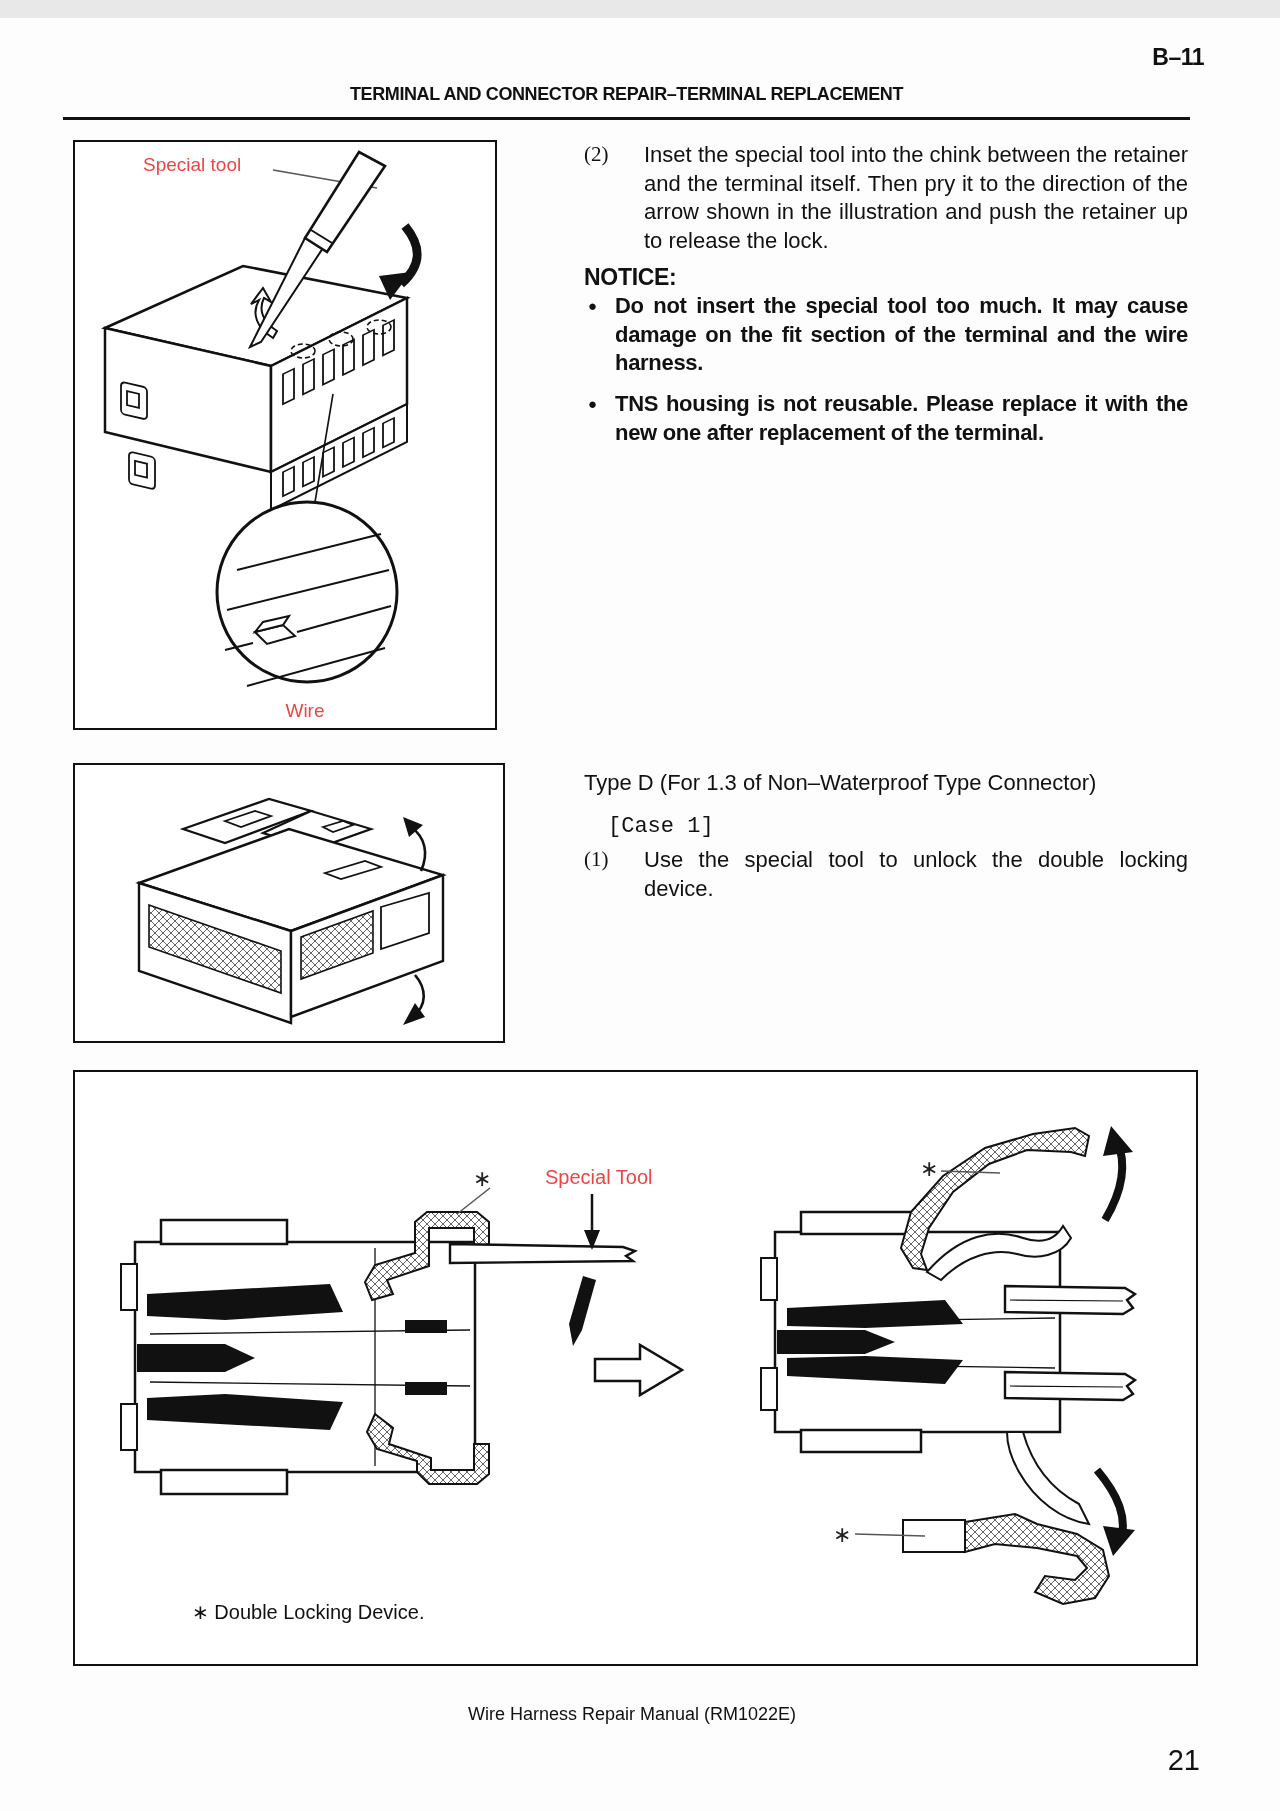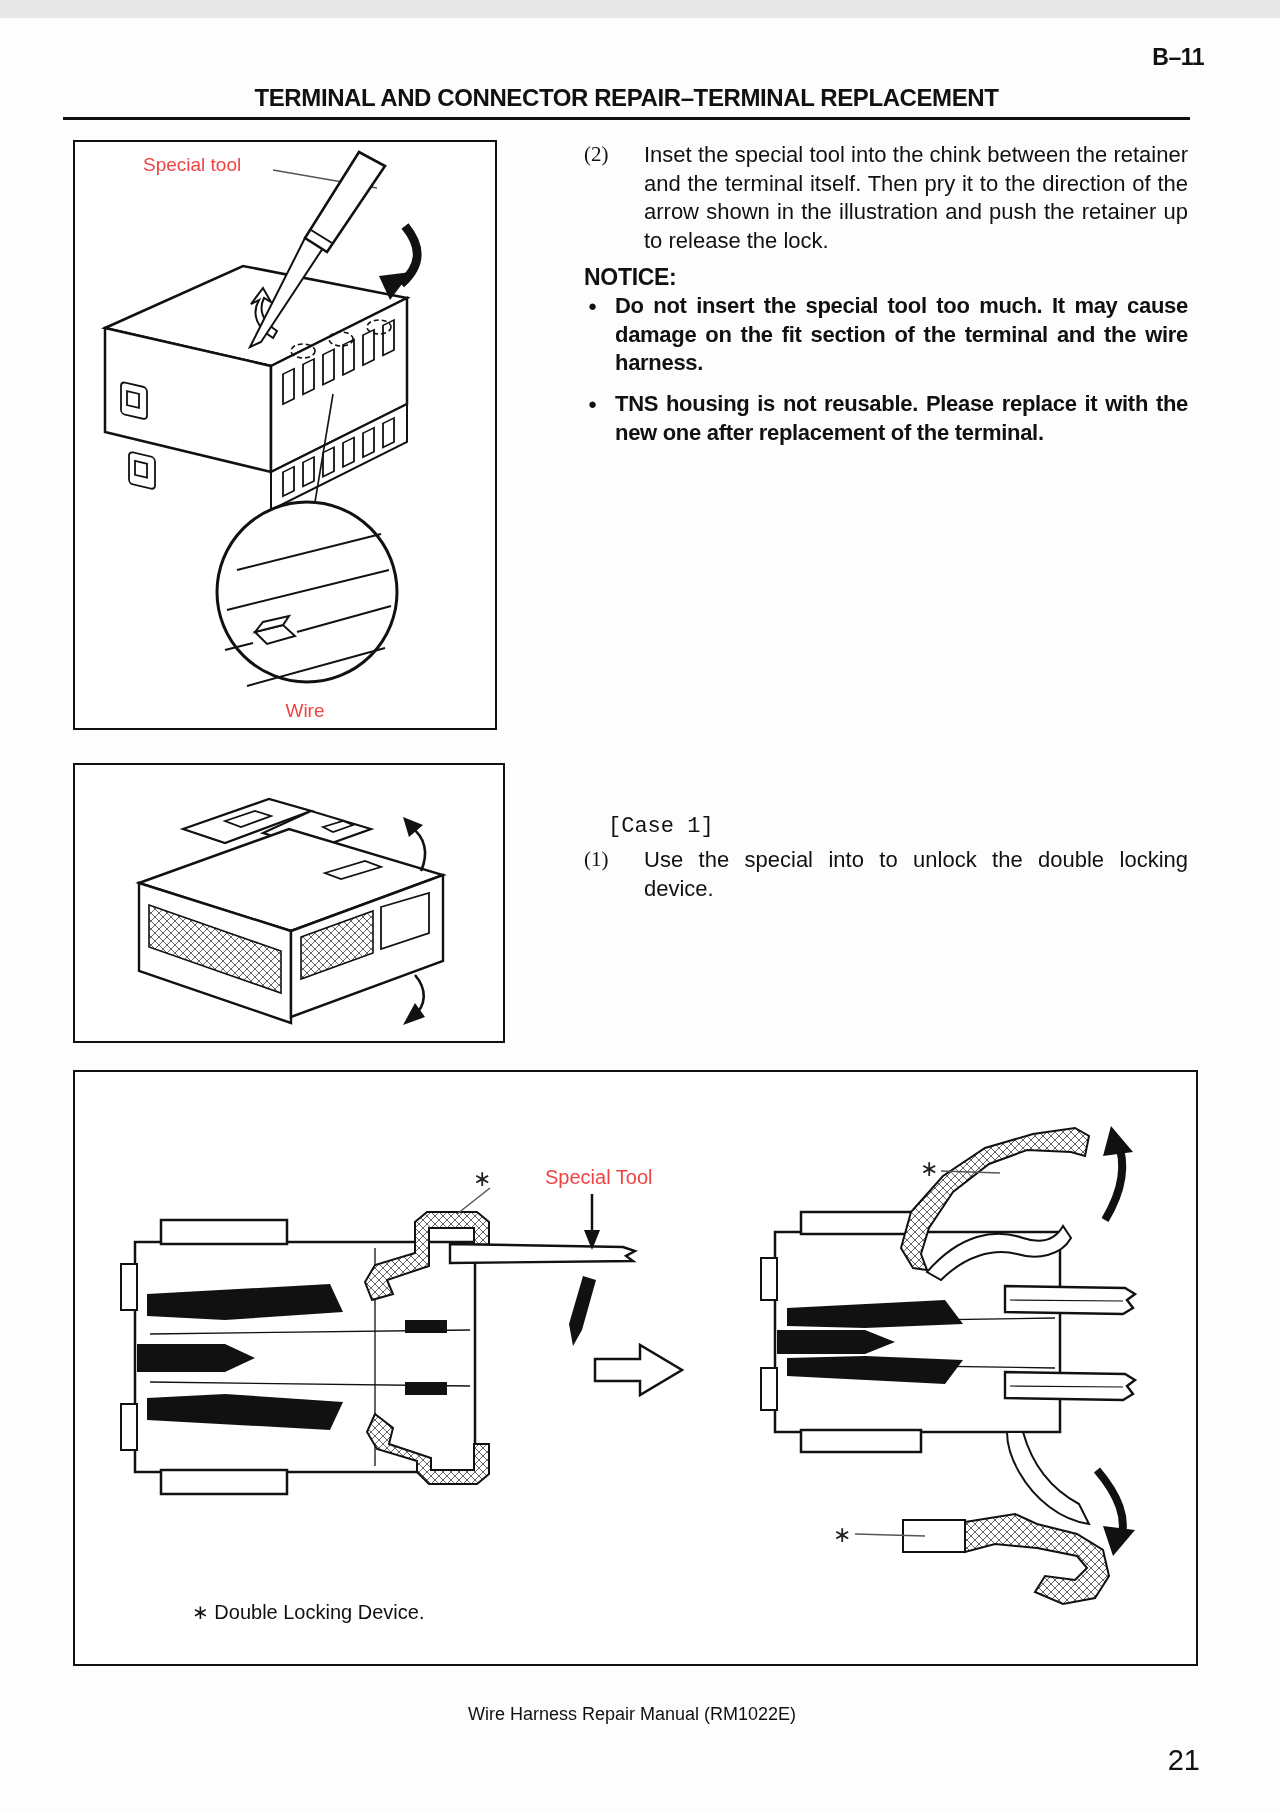--- a/index.html
+++ b/index.html
@@ -1,20 +1,20 @@
 <!DOCTYPE html>
 <html><head>
 <meta charset="utf-8">
 <style>
   html,body{margin:0;padding:0;background:#e8e8e8;}
   .page{position:relative;width:1280px;height:1811px;background:#fdfdfd;margin:18px auto;
         font-family:"Liberation Sans",sans-serif;color:#111;overflow:hidden;}
   .abs{position:absolute;}
   .hdr-ref{font-weight:bold;font-size:23px;letter-spacing:-0.5px;text-align:right;}
-  .hdr-title{font-weight:bold;font-size:24px;letter-spacing:-0.4px;text-align:center;}
+  .hdr-title{font-weight:bold;font-size:18px;letter-spacing:-0.4px;text-align:center;}
   .hdr-rule{background:#111;height:3px;}
   .figbox{position:absolute;border:2.5px solid #111;background:#fff;box-sizing:border-box;}
   .figbox svg{position:absolute;left:0;top:0;}
   .fig-label{font-size:19px;color:#ef4444;white-space:nowrap;}
   .body-col{position:absolute;left:584px;width:604px;}
   .step-label{position:absolute;left:0;top:1px;font-family:"Liberation Serif",serif;font-size:21px;}
   .step-text{margin-left:60px;font-size:22px;line-height:28.5px;text-align:justify;}
   .notice-h{font-weight:bold;font-size:23px;letter-spacing:-0.3px;}
   .bullet-row{position:absolute;left:584px;width:604px;}
   .bullet-dot{position:absolute;left:4px;top:5px;font-size:15px;}
@@ -155,24 +155,25 @@
         <path d="M 346,106 C 354,88 350,72 336,62" fill="none" stroke="#111" stroke-width="2.6"></path>
         <polygon points="328,52 348,60 334,72" fill="#111"></polygon>
       </g>
       <g>
         <path d="M 340,210 C 352,224 352,240 338,252" fill="none" stroke="#111" stroke-width="2.6"></path>
         <polygon points="328,260 350,252 340,238" fill="#111"></polygon>
       </g>
     </svg>
   </div>
 
+  <div class="abs typed-h" style="left:584px;top:752px;width:640px;">Type D (For 1.3 of Non–Waterproof Type Connector)</div>
   <div class="abs case-h" style="left:608px;top:796px;font-family:Liberation Mono, monospace;">[Case 1]</div>
   <div class="body-col" style="top:828px;">
     <span class="step-label">(1)</span>
-    <div class="step-text">Use the special into to unlock the double locking device.</div>
+    <div class="step-text">Use the special tool to unlock the double locking device.</div>
   </div>
 
   <div class="figbox" style="left:73px;top:1052px;width:1125px;height:596px;">
     <svg width="1120" height="591" viewBox="0 0 1120 591">
       <defs>
         <pattern id="hb3" width="8" height="8" patternUnits="userSpaceOnUse">
           <rect width="8" height="8" fill="#fff"></rect>
           <path d="M0,8 L8,0 M0,0 L8,8" stroke="#555" stroke-width="0.9"></path>
         </pattern>
       </defs>

